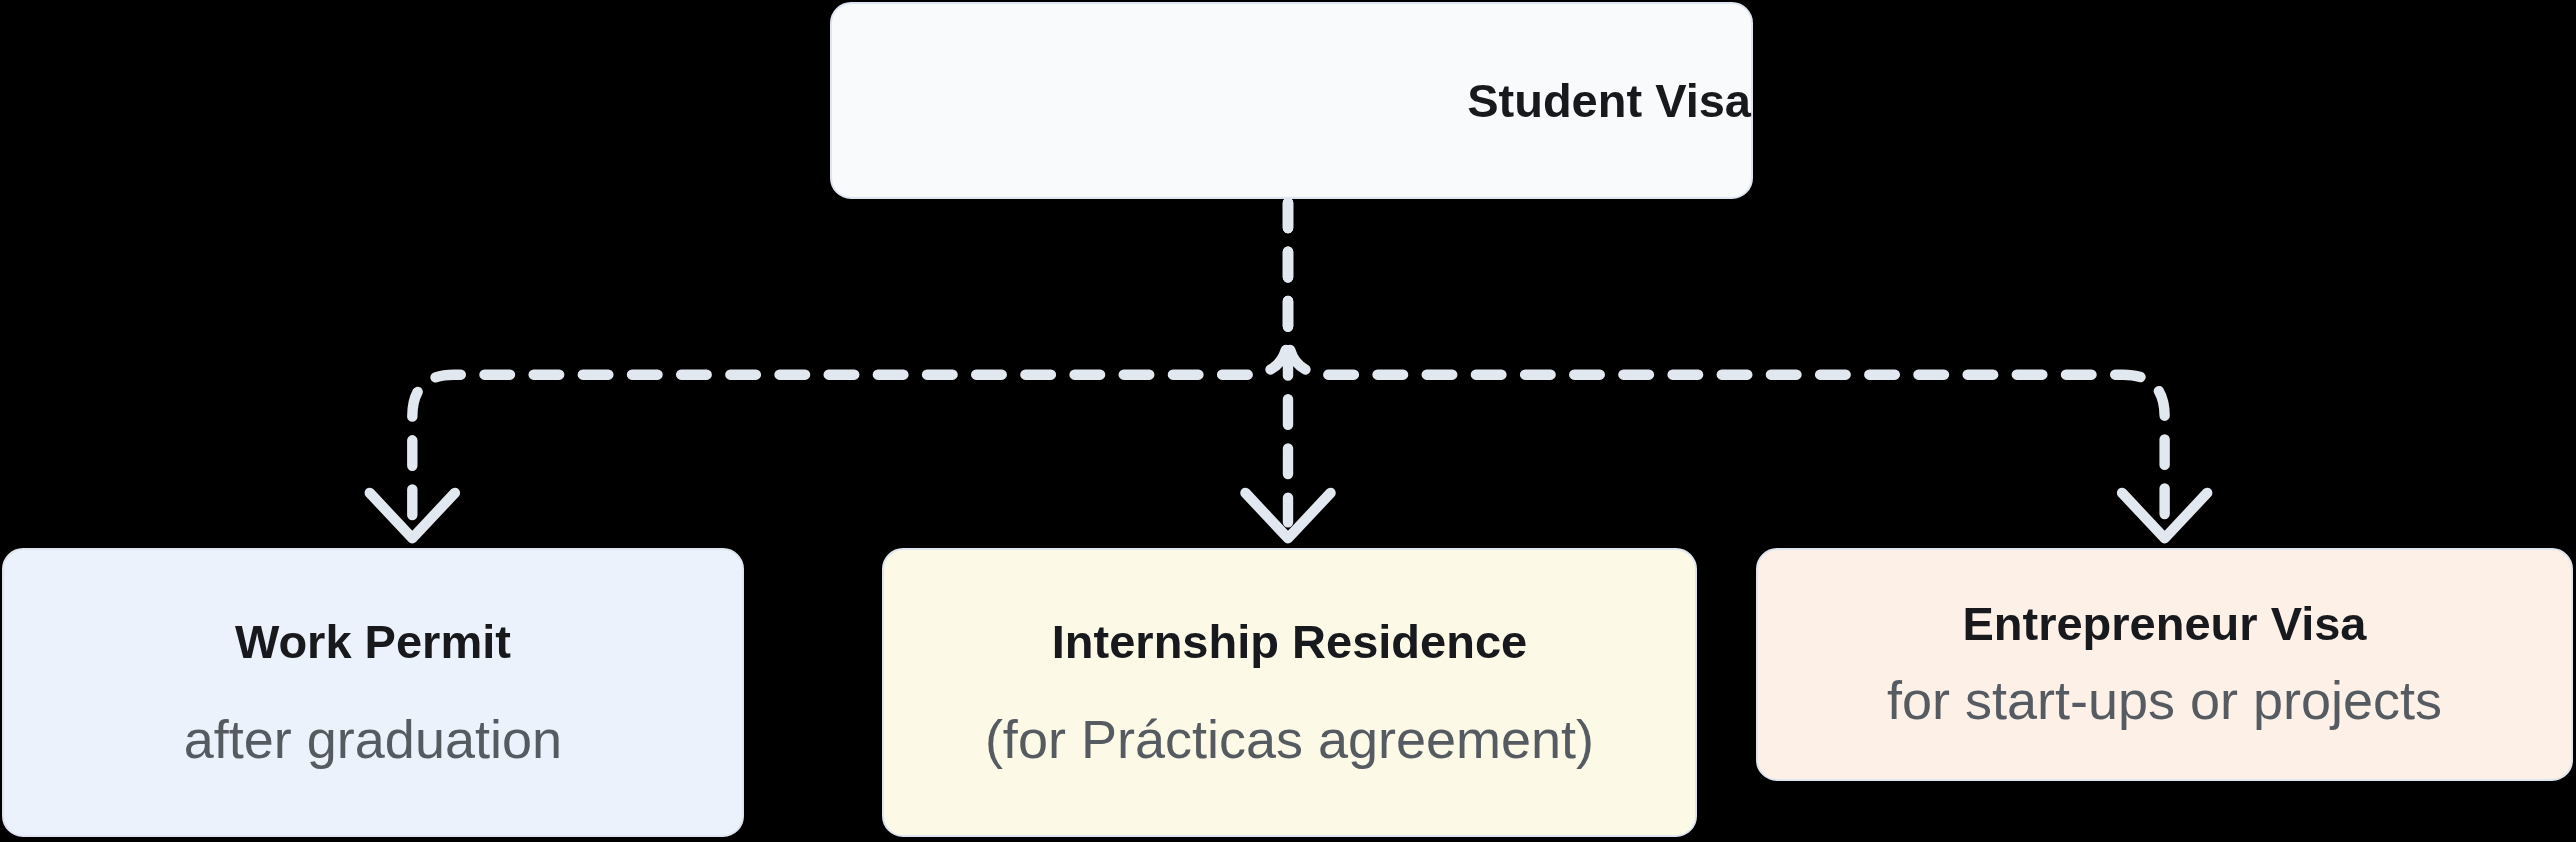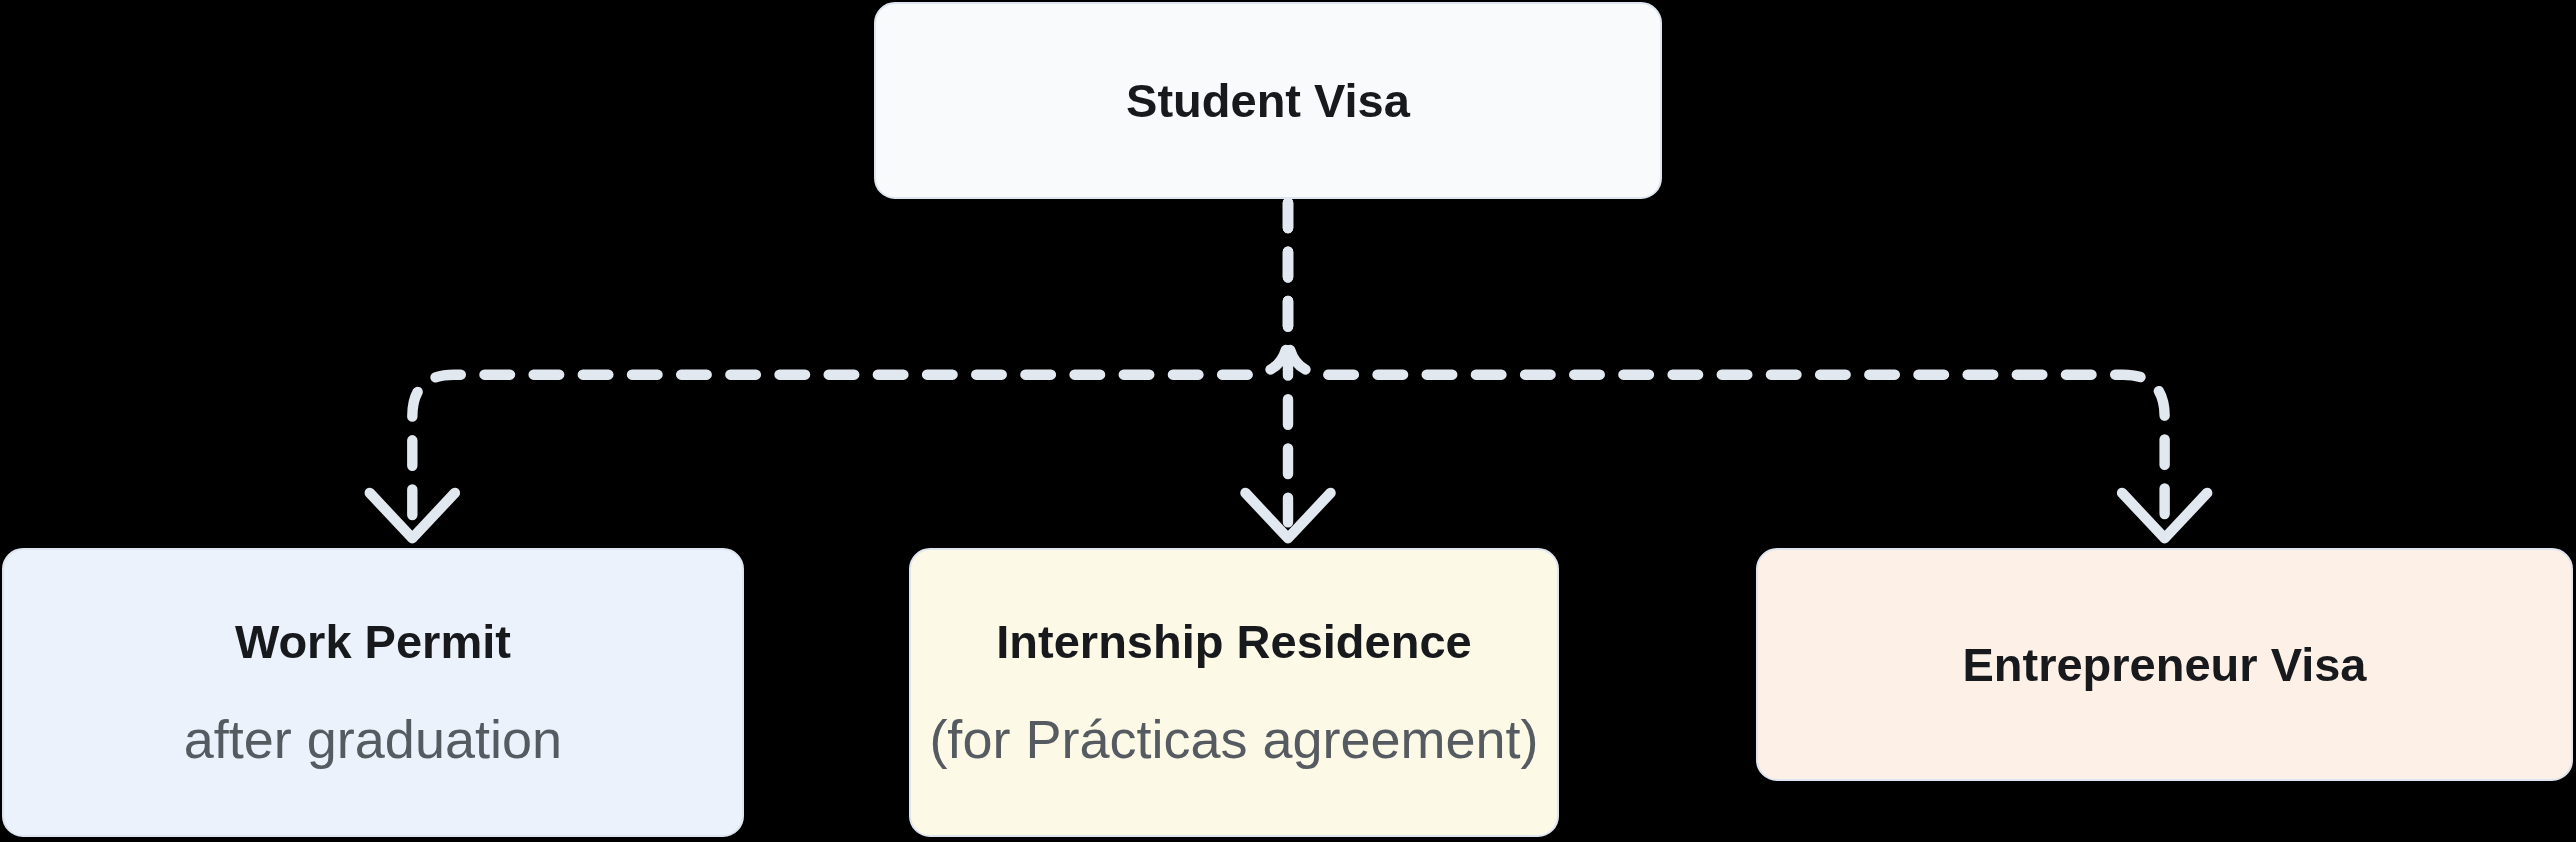--- a/index.html
+++ b/index.html
@@ -37,23 +37,23 @@
     box-sizing: border-box;
     border: 2.8px solid var(--node-border, #DEE5F0);
     border-radius: 21px;
     display: flex;
     flex-direction: column;
     align-items: center;
     justify-content: center;
     gap: 42px;
     text-align: center;
   }
-  .node-root   { left: 874px;  top: 1.9px;   width: 788px; height: 197px; background: var(--root-bg, #F8FAFC); }
+  .node-root   { left: 830px;  top: 1.9px;   width: 923px; height: 197px; background: var(--root-bg, #F8FAFC); align-items: flex-end; }
   .node-blue   { left: 1.9px;    top: 548px; width: 742px; height: 289px; background: var(--blue-bg, #EBF2FB); }
-  .node-yellow { left: 909px;  top: 548px; width: 650px; height: 289px; background: var(--yellow-bg, #FCF9E6); align-items: center; }
+  .node-yellow { left: 882px;  top: 548px; width: 815px; height: 289px; background: var(--yellow-bg, #FCF9E6); align-items: center; }
   .node-orange { left: 1756px; top: 548px; width: 817px; height: 233px; background: var(--orange-bg, #FDF0E6); gap: 21px; }
   .node-title {
     font-size: 47px;
     font-weight: 600;
     color: var(--title-text, #17191D);
     line-height: 1.1;
   }
   .node-subtitle {
     font-size: 54px;
     font-weight: 400;
@@ -84,16 +84,17 @@
     <div class="node-subtitle">after graduation</div>
   </div>
 
   <div class="node node-yellow">
     <div class="node-title">Internship Residence</div>
     <div class="node-subtitle">(for Prácticas agreement)</div>
   </div>
 
   <div class="node node-orange">
     <div class="node-title">Entrepreneur Visa</div>
+    <div class="node-subtitle">for start-ups or projects</div>
   </div>
 
 </div>
 
 
 </body></html>

